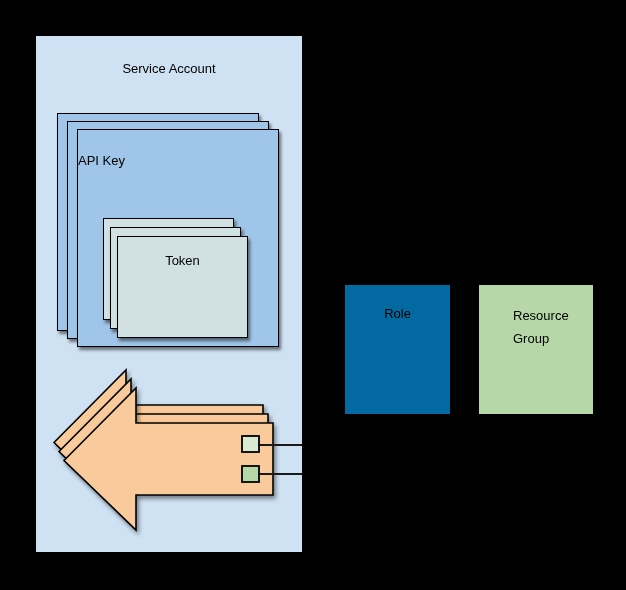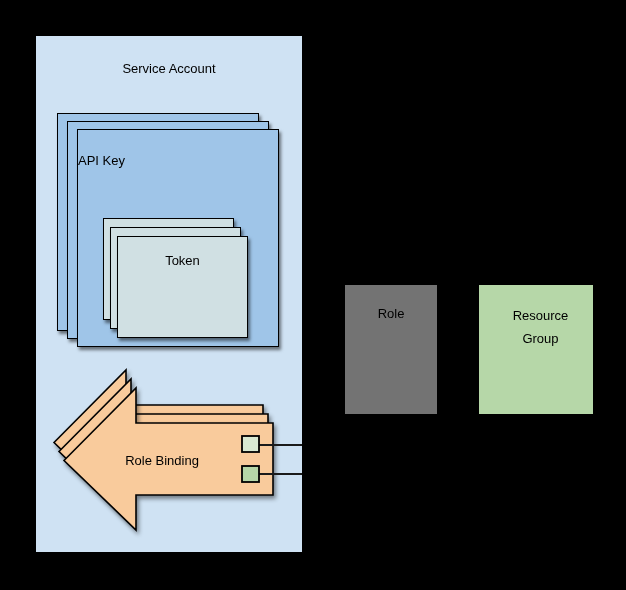--- a/index.html
+++ b/index.html
@@ -49,24 +49,24 @@
   .arrow-poly {
     stroke: #000; stroke-width: 1.6; stroke-linejoin: miter;
     filter: drop-shadow(2px 3px 2px rgba(0,0,0,0.45));
   }
   .port-rect { stroke: #000; stroke-width: 1.8; }
   .conn-line { stroke: #1a1a1a; stroke-width: 2.2; }
 
   .rb-label { left: 64px; top: 451px; width: 196px; text-align: center; }
 
   
-  .role-box { left: 345px; top: 285px; width: 92px; height: 129px; background: #737373; }
+  .role-box { left: 345px; top: 285px; width: 105px; height: 129px; background: #0369a1; }
   .role-label { padding-top: 19px; text-align: center; }
   .rg-box { left: 479px; top: 285px; width: 114px; height: 129px; background: #b6d7a8; }
-  .rg-label { padding: 19px 8px 0 17px; text-align: center; line-height: 23px; }
+  .rg-label { padding: 19px 8px 0 9px; text-align: left; line-height: 23px; margin-left: 25px; }
 </style>
 </head>
 <body>
 
 <div class="canvas">
 
   <div class="abs sa-box">
     <div class="label sa-label">Service Account</div>
   </div>
 
@@ -87,21 +87,20 @@
     <polygon class="arrow-poly" points="59,451.5 131,379 131,414 268,414 268,486 131,486 131,521" fill="#f9cb9c"></polygon>
     <polygon class="arrow-poly" points="64,460.5 136,388 136,423 273,423 273,495 136,495 136,530" fill="#f9cb9c"></polygon>
 
     <line class="conn-line" x1="258" y1="445" x2="302" y2="445" stroke="#1a1a1a"></line>
     <line class="conn-line" x1="258" y1="474" x2="302" y2="474" stroke="#1a1a1a"></line>
 
     <rect class="port-rect" x="242" y="436" width="17" height="16" fill="#d9ead3"></rect>
     <rect class="port-rect" x="242" y="466" width="17" height="16" fill="#b6d7a8"></rect>
   </svg>
 
-  <div class="abs label rb-label">Role Binding</div>
 
   <div class="abs role-box">
     <div class="label role-label">Role</div>
   </div>
 
   <div class="abs rg-box">
     <div class="label rg-label">Resource Group</div>
   </div>
 
 </div>

